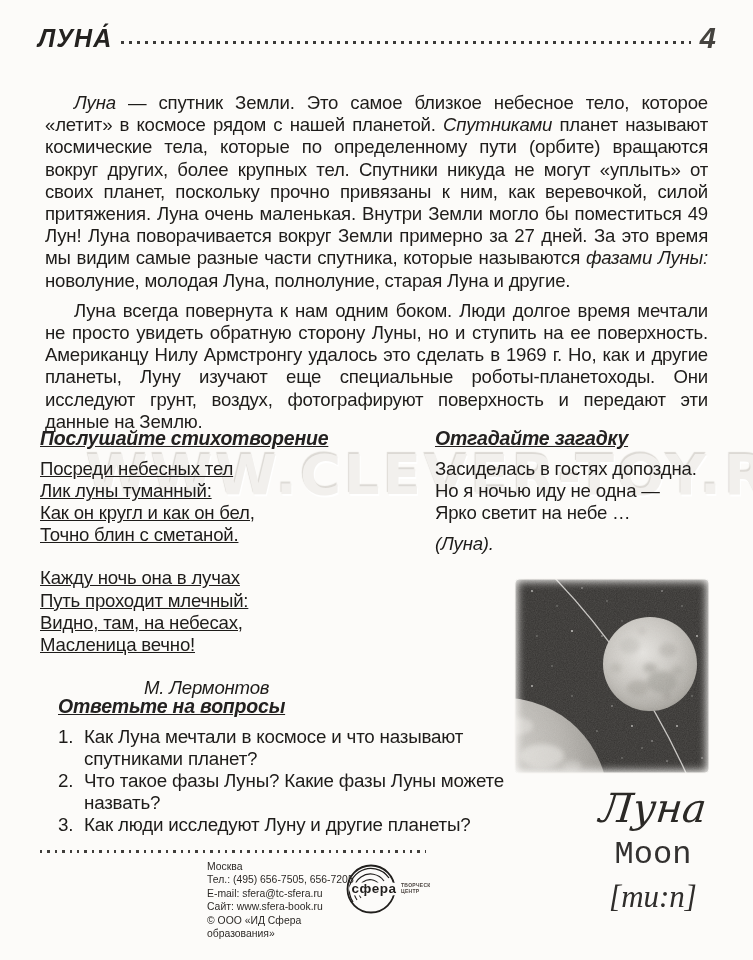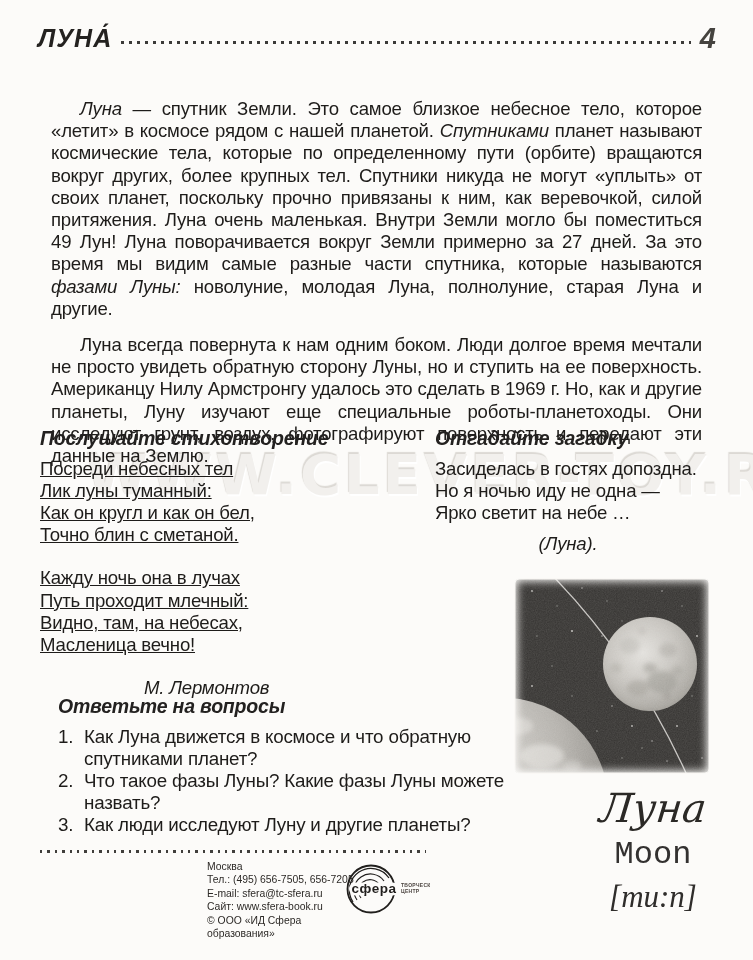--- a/index.html
+++ b/index.html
@@ -39,38 +39,38 @@
   .header-num{
     font-size:29px;font-weight:bold;font-style:italic;
     color:#45433f;line-height:1;
   }
   
   .intro{
     position:absolute;left:37px;top:84px;width:679px;z-index:2;
     font-size:18.6px;line-height:22.2px;text-align:justify;
     letter-spacing:-0.2px;
   }
-  .intro p{margin:14px;text-indent:29px;}
+  .intro p{margin:8px;text-indent:29px;}
   .intro em{font-style:italic;}
   
   .section-heading{
     font-size:19.5px;font-weight:bold;font-style:italic;
-    color:#232120;margin:0 0 9px 0;letter-spacing:-0.2px;
+    color:#232120;margin:0 0 9px 0;letter-spacing:-0.2px;text-decoration:underline;
   }
   .poem{
     position:absolute;left:40px;top:427px;width:370px;z-index:2;
     font-size:18.6px;line-height:22.1px;letter-spacing:-0.2px;
   }
   .stanza{margin:0 0 21px 0;text-decoration:underline;}
   .poem-attribution{font-style:italic;padding-left:104px;}
   .riddle{
     position:absolute;left:435px;top:427px;width:282px;z-index:2;
     font-size:18.6px;line-height:22.1px;letter-spacing:-0.2px;
   }
-  .riddle-answer{font-style:italic;text-align:center;padding-right:16px;margin-top:9px;}
+  .riddle-answer{font-style:italic;text-align:left;padding-right:16px;margin-top:9px;}
   
   .questions{
     position:absolute;left:58px;top:695px;width:452px;z-index:2;
     font-size:18.8px;line-height:22.1px;letter-spacing:-0.2px;
   }
   .q-item{display:flex;margin:0;}
   .q-num{width:26px;flex:0 0 26px;}
   .q-text{flex:1;}
   
   .moon-figure{
@@ -140,21 +140,21 @@
   <div class="riddle">
     <div class="section-heading">Отгадайте загадку</div>
     <div>Засиделась в гостях допоздна.<br>Но я ночью иду не одна —<br>Ярко светит на небе …</div>
     <div class="riddle-answer">(Луна).</div>
   </div>
 
   <div class="questions">
     <div class="section-heading">Ответьте на вопросы</div>
     <div class="q-item">
       <div class="q-num">1.</div>
-      <div class="q-text">Как Луна движется в космосе и что обратную спутниками планет?</div>
+      <div class="q-text">Как Луна мечтали в космосе и что называют спутниками планет?</div>
     </div>
     <div class="q-item">
       <div class="q-num">2.</div>
       <div class="q-text">Что такое фазы Луны? Какие фазы Луны можете назвать?</div>
     </div>
     <div class="q-item">
       <div class="q-num">3.</div>
       <div class="q-text">Как люди исследуют Луну и другие планеты?</div>
     </div>
   </div>

